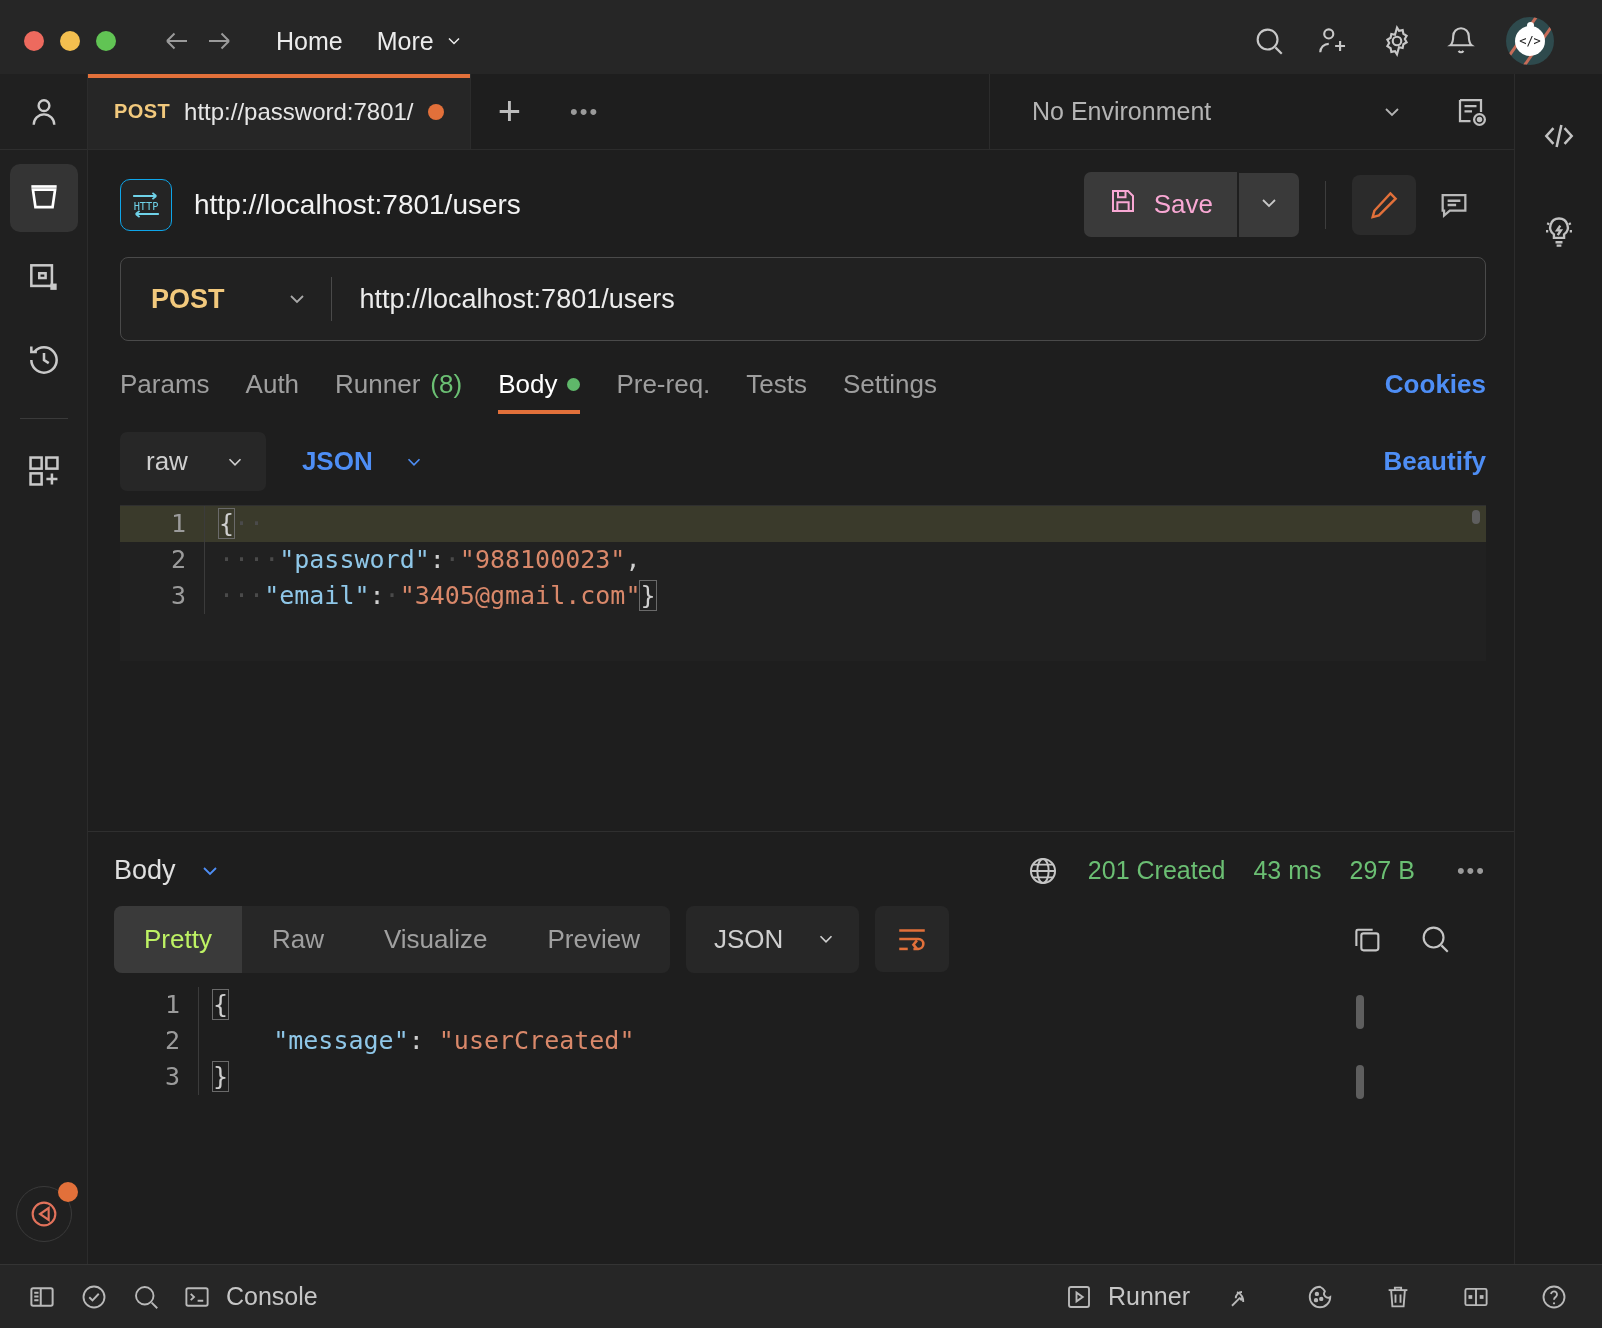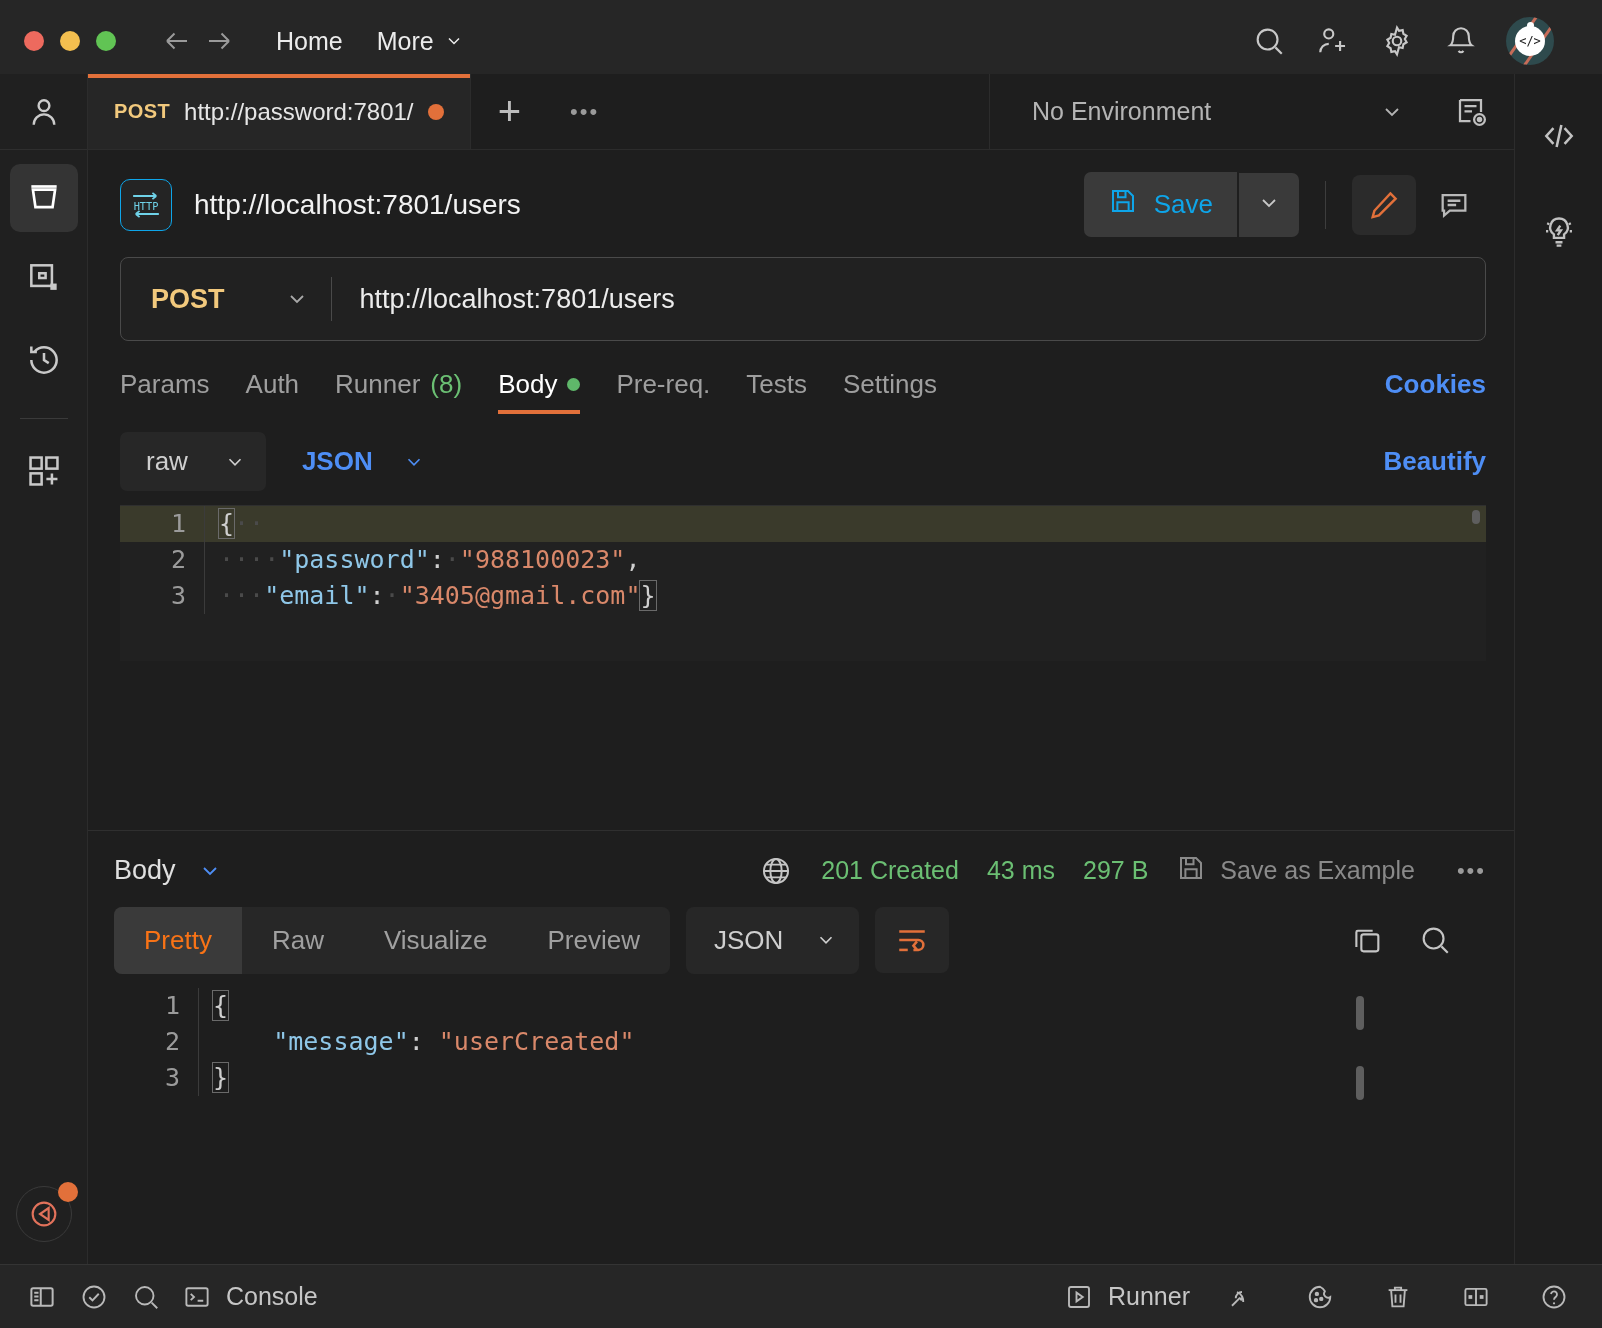--- a/index.html
+++ b/index.html
@@ -124,21 +124,21 @@
   .urlhead { display: flex; align-items: center; padding: 22px 28px 12px 32px; }
   .httpicon {
     width: 52px; height: 52px; border-radius: 10px; background: #242424; border: 1px solid #0ea5e9;
     display: flex; align-items: center; justify-content: center; color: #6fd2e8; margin-right: 22px;
   }
   .httpicon svg { width: 36px; height: 36px; }
   .reqtitle { font-size: 28px; color: #f2f2f2; }
   .urlhead-spacer { flex: 1 1 auto; }
   .savebtn {
     display: flex; align-items: center; gap: 16px; background: #3a3a3a;
-    border-radius: 7px 0 0 7px; padding: 14px 24px; font-size: 26px; color: #0ea5e9;
+    border-radius: 7px 0 0 7px; padding: 14px 24px; font-size: 26px; color: #f9a8d4;
   }
   .savebtn svg { width: 30px; height: 30px; }
   .savecaret { background: #3a3a3a; border-radius: 0 7px 7px 0; padding: 18px 18px; margin-left: 2px; color: #c9c9c9; display:flex; align-items:center;}
   .savecaret svg { width: 24px; height: 24px; }
   .vdiv { width: 1px; height: 48px; background: #3d3d3d; margin: 0 26px; }
   .iconpair { display: flex; align-items: center; gap: 6px; }
   .ibtn { width: 64px; height: 60px; border-radius: 8px; display: flex; align-items: center; justify-content: center; color: #b9b9b9; }
   .ibtn.sel { background: #2b2b2b; color: #e2703a; }
   .ibtn svg { width: 34px; height: 34px; }
 
@@ -214,21 +214,21 @@
   .globe { color: #c5c5c5; display: flex; align-items: center; }
   .globe svg { width: 34px; height: 34px; }
   .mstat, .mtime, .msize { color: #6bbf73; }
   .saveex { display: flex; align-items: center; gap: 14px; color: #8a8a8a; }
   .saveex svg { width: 30px; height: 30px; }
   .respmore { color: #9a9a9a; letter-spacing: 2px; font-size: 22px; margin-left: 14px; }
 
   .respviews { display: flex; align-items: center; padding: 18px 28px 0 26px; }
   .vtabs { display: flex; background: #272727; border-radius: 8px; overflow: hidden; }
   .vtab { padding: 18px 30px; font-size: 26px; color: #a0a0a0; }
-  .vtab.active { background: #3a3a3a; color: #f97316; }
+  .vtab.active { background: #3a3a3a; color: #bef264; }
   .jsonpick { display: flex; align-items: center; gap: 32px; background: #272727; border-radius: 8px; padding: 18px 22px 18px 28px; margin-left: 16px; font-size: 26px; color: #cfcfcf; }
   .jsonpick .chev svg { width: 22px; height: 22px; }
   .wrapbtn { background: #272727; border-radius: 8px; padding: 16px 20px; margin-left: 16px; color: #e2703a; display: flex; align-items: center; }
   .wrapbtn svg { width: 34px; height: 34px; }
   .respviews-spacer { flex: 1 1 auto; }
   .rvicon { color: #c5c5c5; margin-left: 34px; display: flex; align-items: center; }
   .rvicon svg { width: 34px; height: 34px; }
 
   .respeditor { flex: 1 1 auto; margin: 14px 0 0 26px; position: relative; min-height: 0; overflow: hidden; }
 
@@ -558,30 +558,20 @@
             <span class="globe">
               <svg viewBox="0 0 24 24" fill="none" stroke="currentColor" stroke-width="1.4">
                   <circle cx="12" cy="12" r="8.5"></circle>
                   <ellipse cx="12" cy="12" rx="4" ry="8.5"></ellipse>
                   <path d="M3.5 12h17M4.8 7.5h14.4M4.8 16.5h14.4"></path>
                 </svg>
             </span>
             <span class="mstat">201 Created</span>
             <span class="mtime">43 ms</span>
             <span class="msize">297 B</span>
-            <span class="saveex">
-              <span>
-                <svg viewBox="0 0 24 24" fill="none" stroke="currentColor" stroke-width="1.6">
-                    <path d="M4 4h12l4 4v12H4z"></path>
-                    <path d="M8 4v5h6V4"></path>
-                    <rect x="7.5" y="13" width="9" height="7"></rect>
-                  </svg>
-              </span>
-              <span>Save as Example</span>
-            </span>
             <span class="respmore">•••</span>
           </div>
         </div>
 
         <div class="respviews">
           <div class="vtabs">
             <div class="vtab active">Pretty</div>
             <div class="vtab">Raw</div>
             <div class="vtab">Visualize</div>
             <div class="vtab">Preview</div>

